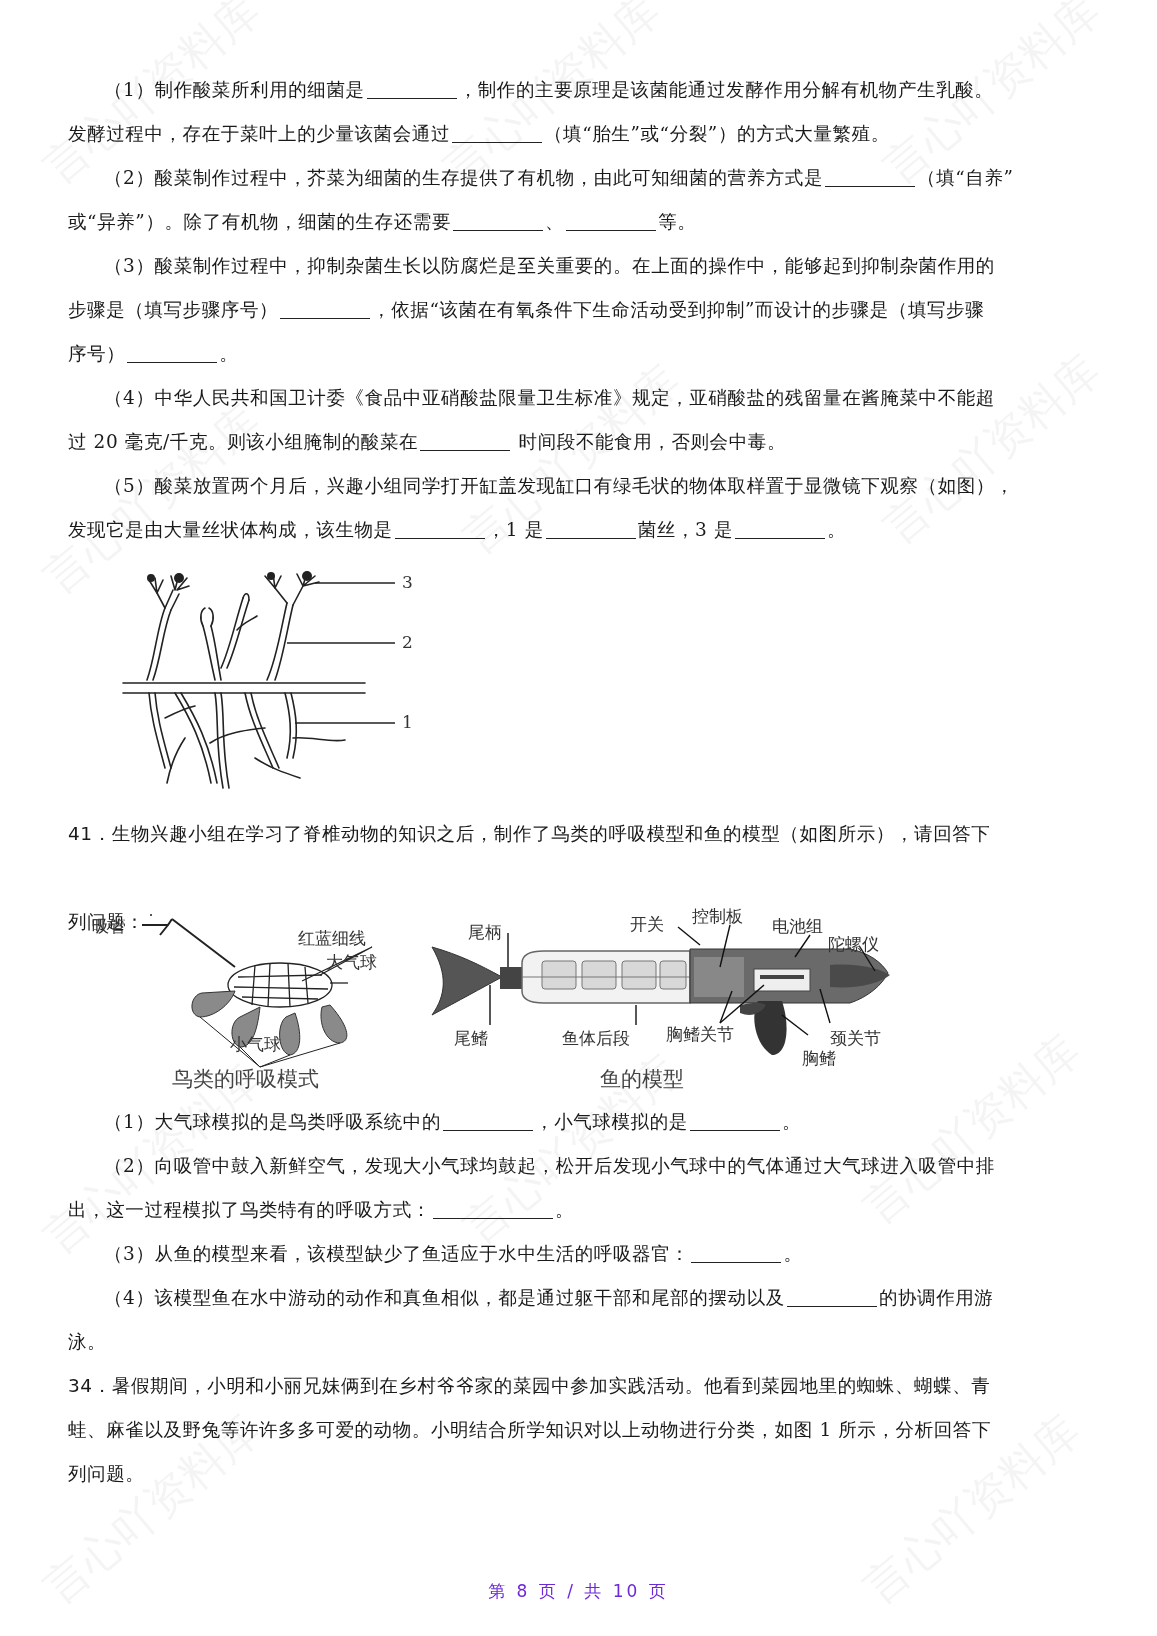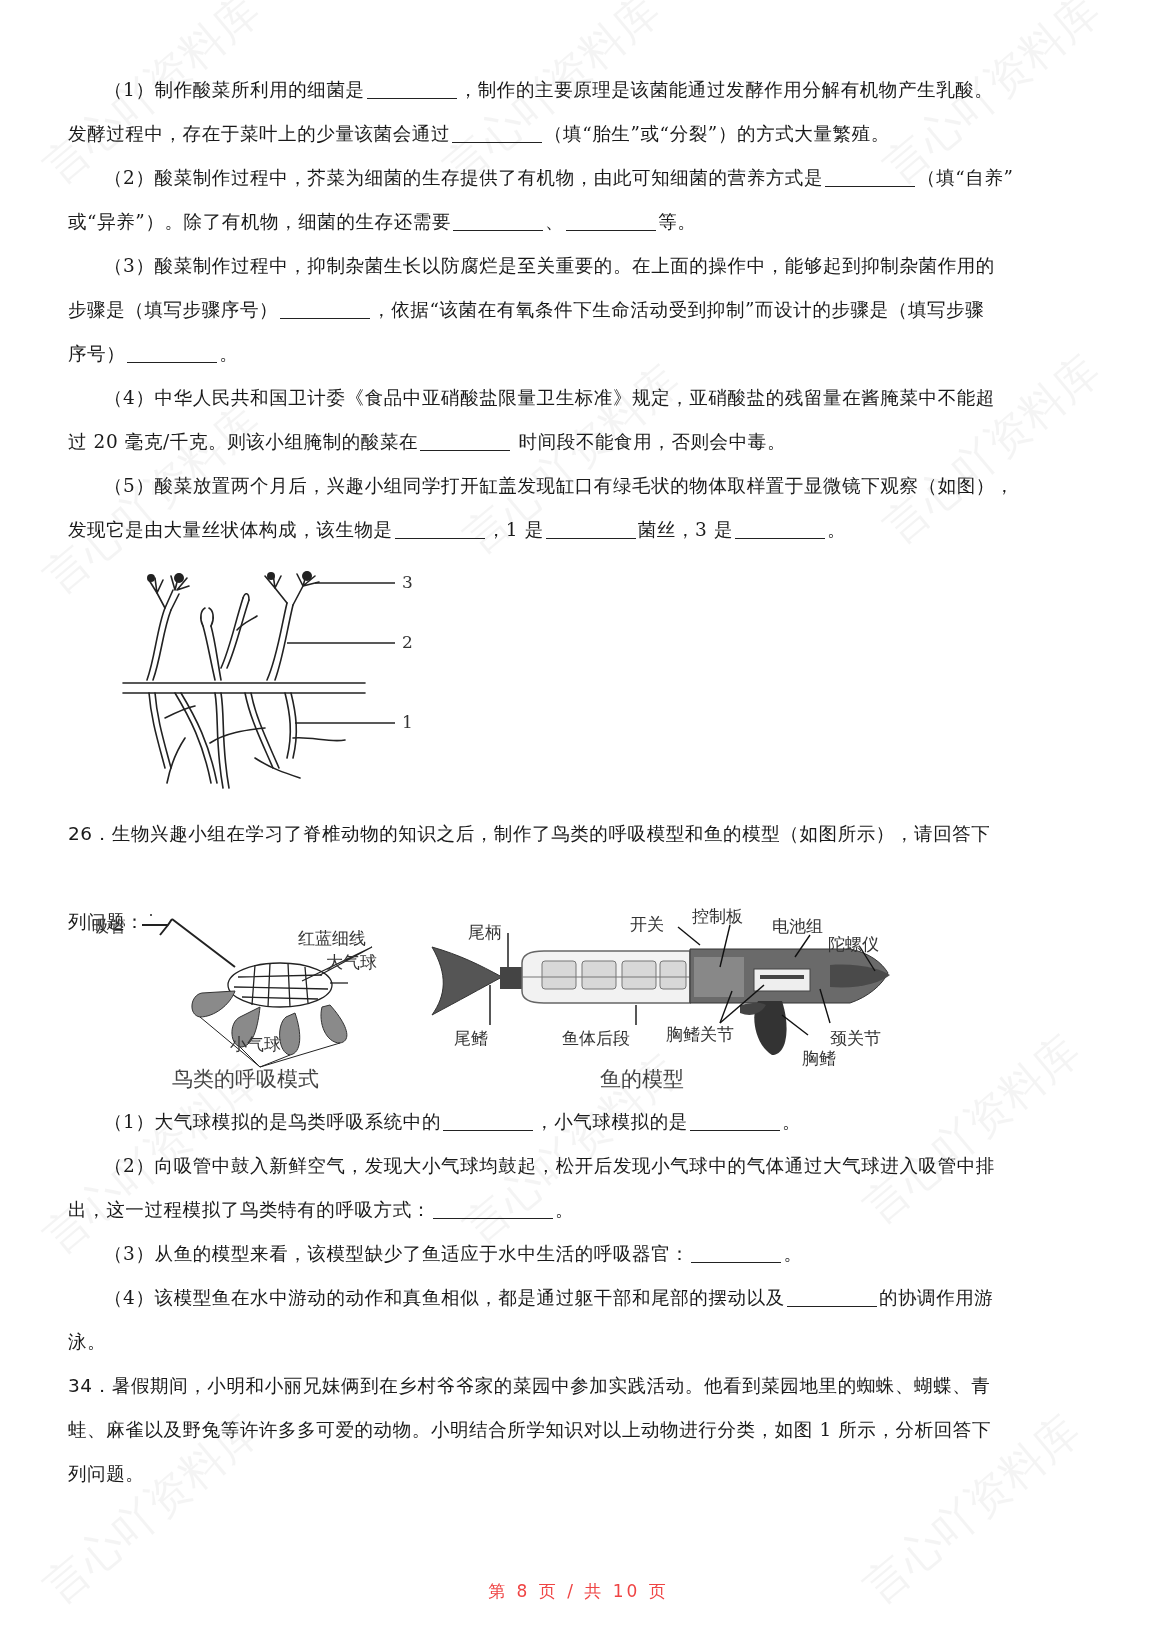--- a/index.html
+++ b/index.html
@@ -15,21 +15,21 @@
   .indent { left: 104px; }
   .blank {
     display: inline-block; border-bottom: 1.5px solid #222; height: 20px; vertical-align: -3px;
     margin: 0 2px;
   }
   .b90 { width: 90px; }
   .b120 { width: 120px; }
   .qnum { font-family: "DejaVu Sans", "Liberation Sans", sans-serif; }
   .footer {
     position: absolute; left: 0; width: 1157px; top: 1580px; text-align: center;
-    font-family: "DejaVu Sans", "Liberation Sans", sans-serif; font-size: 17px; color: #ef4444;
+    font-family: "DejaVu Sans", "Liberation Sans", sans-serif; font-size: 17px; color: #6d28d9;
     letter-spacing: 3px;
   }
   .fig { position: absolute; }
   .fig-label {
     position: absolute; font-size: 17px; color: #333; white-space: nowrap;
     font-family: "DejaVu Serif", "Liberation Serif", serif;
   }
   .caption { font-size: 21px; color: #444; }
   .watermark {
     position: absolute; font-family: "DejaVu Sans", sans-serif; font-size: 44px; color: rgba(0,0,0,0.045);
@@ -143,21 +143,21 @@
         <line x1="172" y1="75" x2="280" y2="75"></line>
         <line x1="180" y1="155" x2="280" y2="155"></line>
       </g>
     </svg>
     <div class="fig-label" style="left:287px;top:4px;">3</div>
     <div class="fig-label" style="left:287px;top:64px;">2</div>
     <div class="fig-label" style="left:287px;top:144px;">1</div>
   </div>
 
   <div class="line" style="top:822px;">
-    <span class="qnum">26．</span><span>生物兴趣小组在学习了脊椎动物的知识之后，制作了鸟类的呼吸模型和鱼的模型（如图所示），请回答下</span>
+    <span class="qnum">41．</span><span>生物兴趣小组在学习了脊椎动物的知识之后，制作了鸟类的呼吸模型和鱼的模型（如图所示），请回答下</span>
   </div>
   <div class="line" style="top:910px;">
     <span>列问题：</span>
   </div>
 
   <div class="fig" style="left:90px;top:905px;width:320px;height:190px;">
     <svg width="320" height="190" viewBox="0 0 320 190">
       <g stroke="#222" stroke-width="1.3" fill="none">
 
         <path d="M52 20 L78 20 L82 14 M78 20 L70 30 M82 14 L145 62" stroke-width="2"></path>

